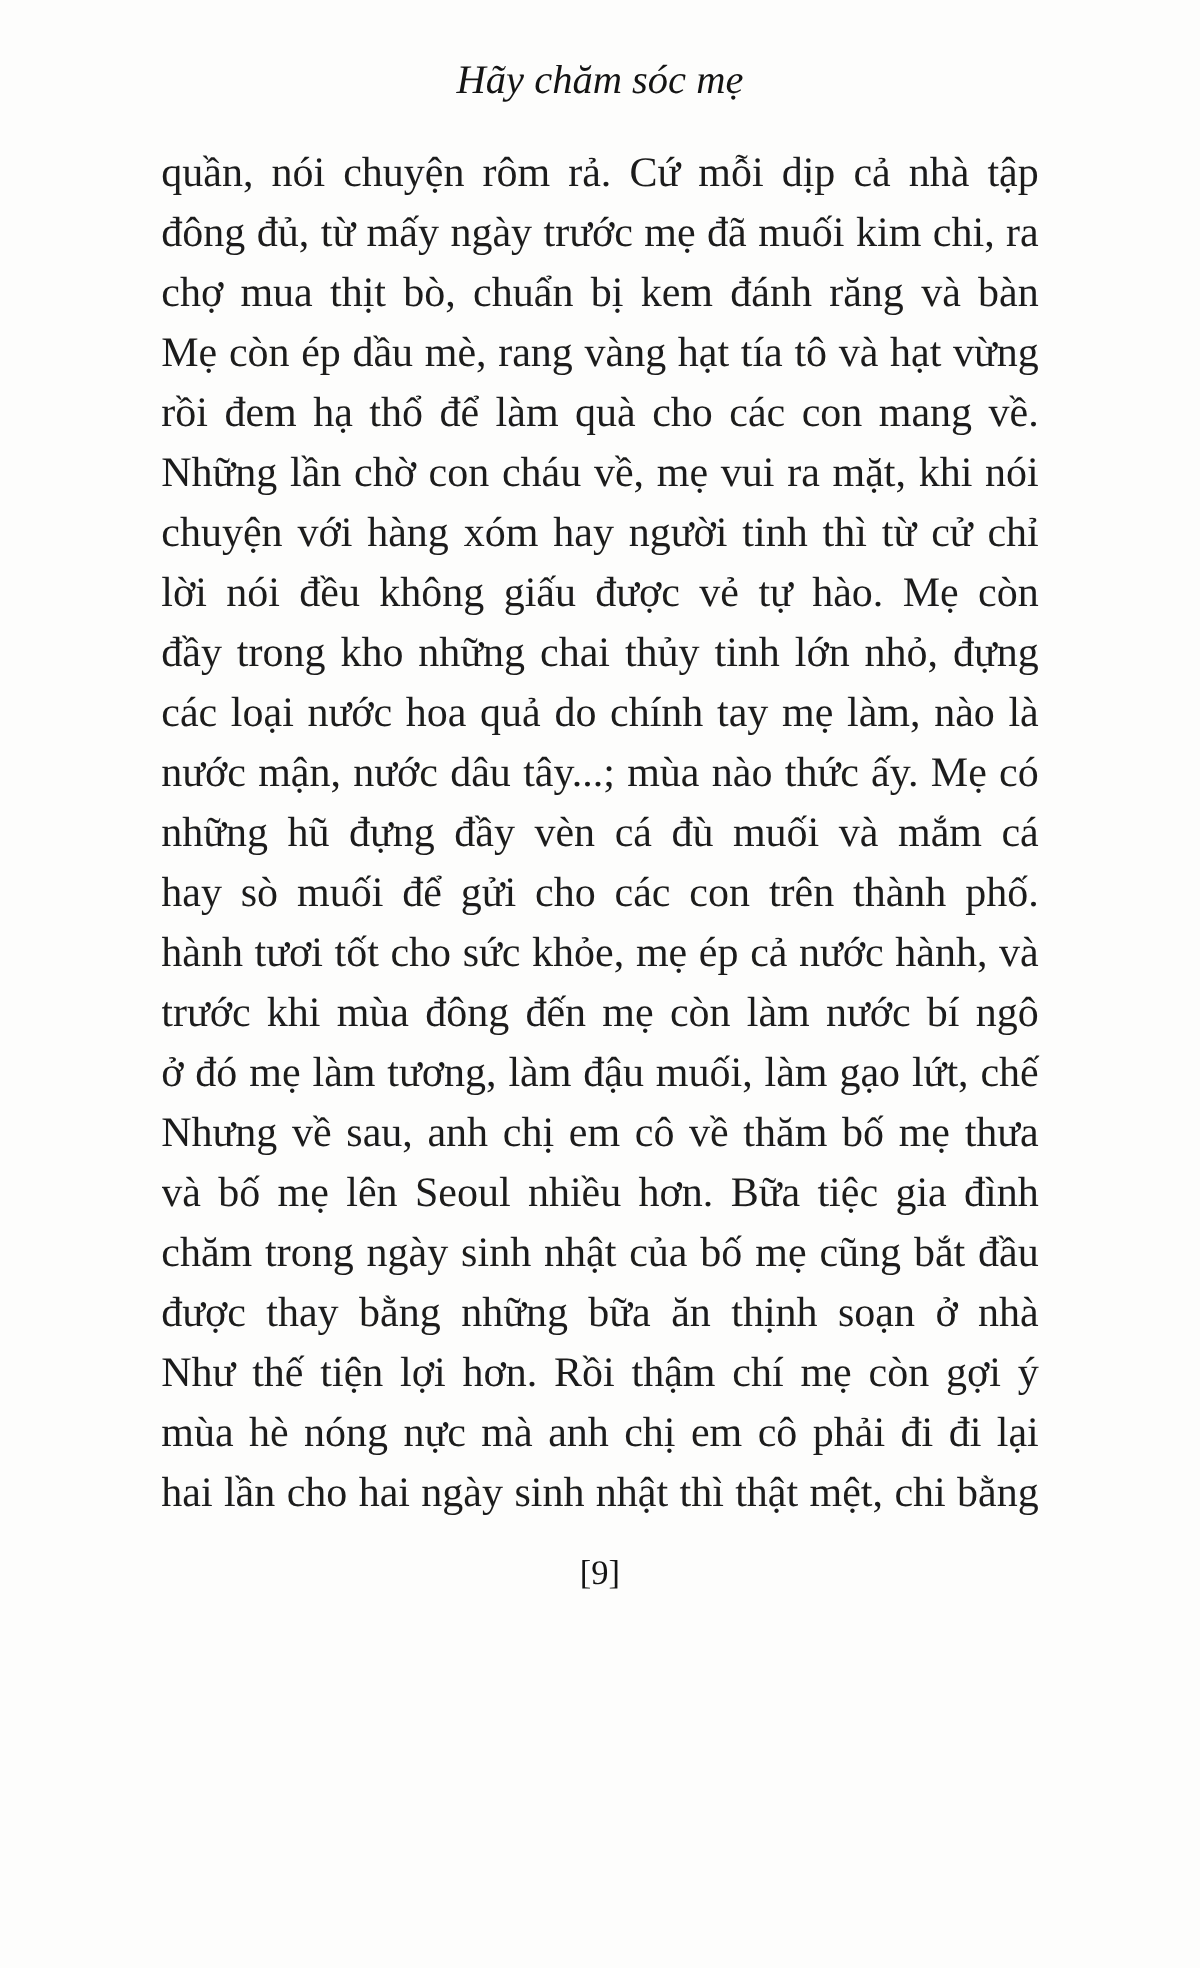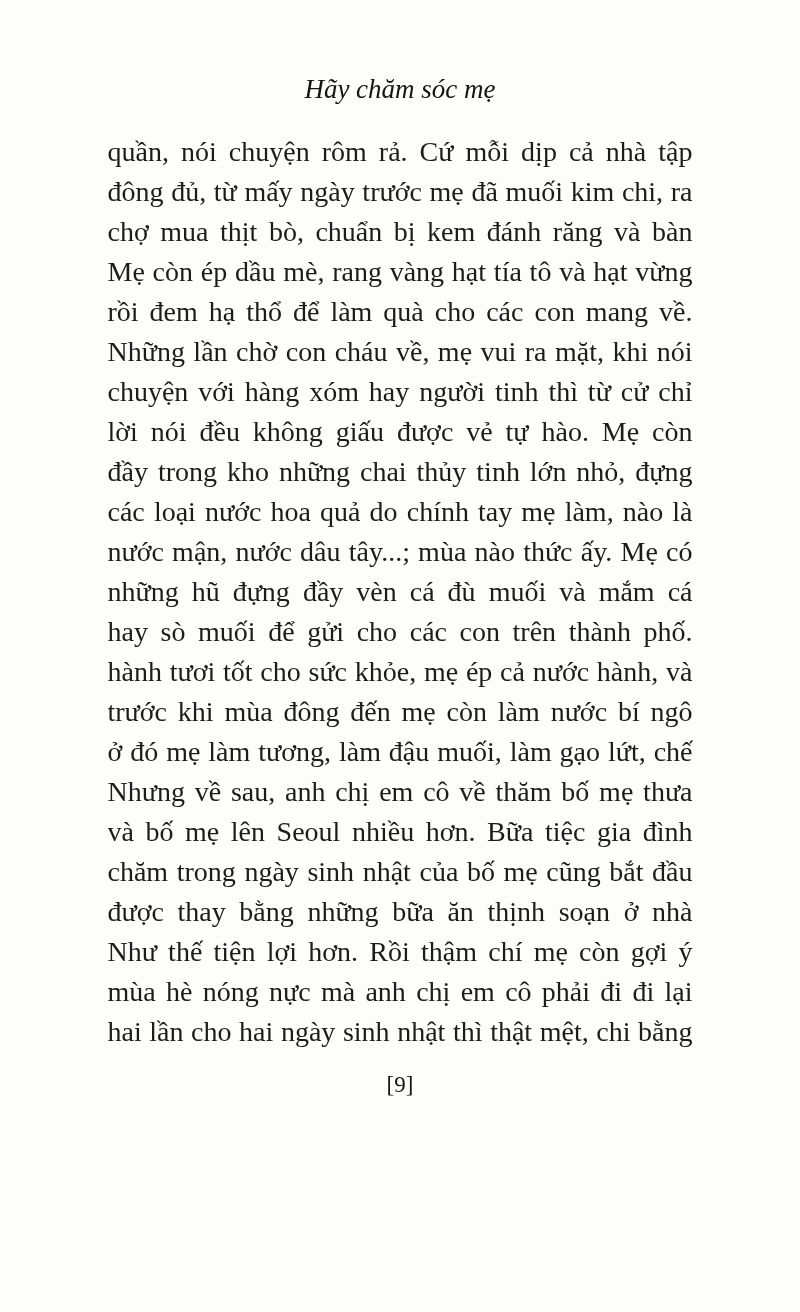--- a/index.html
+++ b/index.html
@@ -11,21 +11,21 @@
     position: relative;
     width: 800px;
     height: 1312px;
     margin: 0 auto;
     background: #fdfdfc;
     font-family: "Liberation Serif", "DejaVu Serif", serif;
     color: #1c1c1c;
     overflow: hidden;
   }
   .running-header {
-    padding-top: 72px;
+    padding-top: 36px;
     text-align: center;
     font-style: italic;
     font-size: 27px;
     line-height: 34px;
     color: #141414;
   }
   .page-body {
     width: 585px;
     margin: 26px auto 0 auto;
   }

